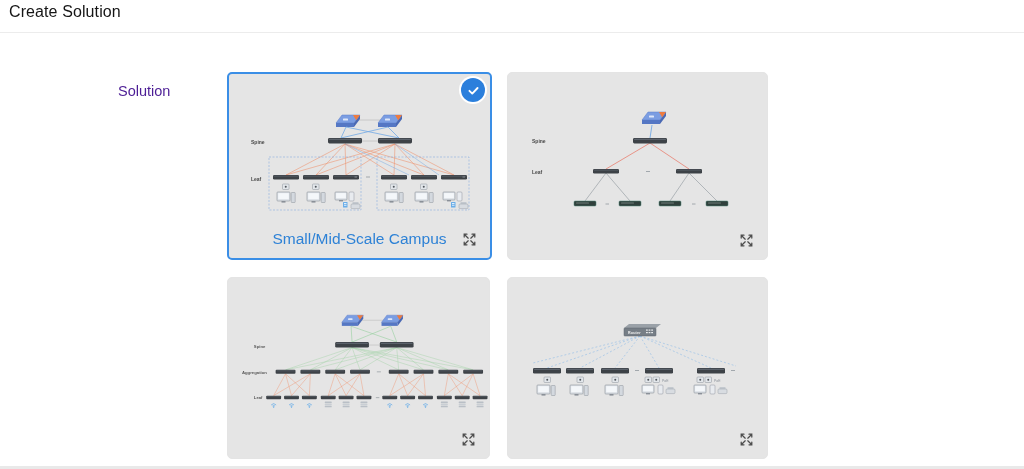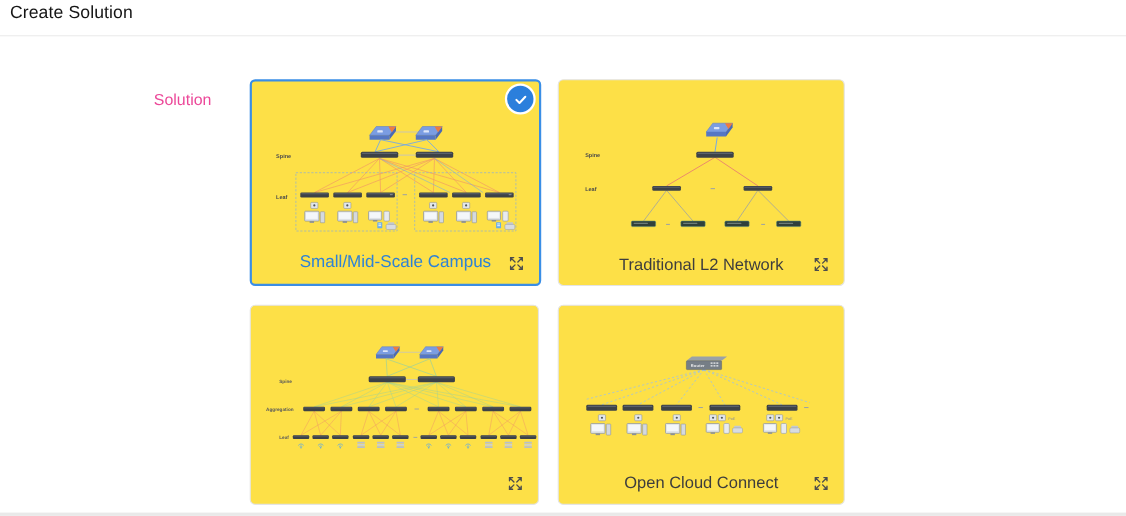--- a/index.html
+++ b/index.html
@@ -2,24 +2,24 @@
 <html><head>
 <meta charset="utf-8">
 <style>
   html,body{margin:0;padding:0}
   body{
     width:1024px;height:469px;position:relative;overflow:hidden;
     background:#ffffff;font-family:"Liberation Sans",sans-serif;
   }
   .page-header{position:absolute;left:9px;top:3px;font-size:16px;font-weight:400;color:#151515;letter-spacing:.1px}
   .header-divider{position:absolute;left:0;top:32px;width:1024px;height:1px;background:#ececec}
-  .solution-label{position:absolute;left:118px;top:83px;width:96px;text-align:center;font-size:14.5px;color:#ec4899}
+  .solution-label{position:absolute;left:118px;top:83px;width:96px;text-align:left;font-size:14.5px;color:#4c1d95}
   .bottom-strip{position:absolute;left:0;bottom:0;width:1024px;height:3px;background:#e9e9e9}
 
-  .card{position:absolute;background:#fde047;border:1px solid #e4e4e4;border-radius:5px;box-sizing:border-box;cursor:pointer}
+  .card{position:absolute;background:#e5e5e5;border:1px solid #e4e4e4;border-radius:5px;box-sizing:border-box;cursor:pointer}
   .card.selected{border:2px solid #3a8ee6}
   .card-1{left:227px;top:72px;width:265px;height:188px}
   .card-2{left:507px;top:72px;width:261px;height:188px}
   .card-3{left:227px;top:277px;width:263px;height:182px}
   .card-4{left:507px;top:277px;width:261px;height:182px}
 
   .diagram{position:absolute;left:0;top:0;width:100%;display:block}
   .card-footer{position:absolute;left:0;right:0;bottom:9px;height:20px;display:flex;align-items:center;justify-content:center}
   .card-title{font-size:15px;color:#3d3d3d;white-space:nowrap}
   .card.selected .card-title{color:#2e82d6;font-size:15.5px;font-weight:500}
@@ -213,23 +213,20 @@
     <text x="24" y="101" class="diag-label">Leaf</text>
     <g>
       <use href="#sw22t" x="66" y="128"></use>
         <use href="#sw22t" x="111" y="128"></use>
       <use href="#sw22t" x="151" y="128"></use>
         <use href="#sw22t" x="198" y="128"></use>
       <line x1="97.5" y1="131" x2="101" y2="131" stroke="#9aa0a6" stroke-width="0.9"></line>
       <line x1="184" y1="131" x2="187.5" y2="131" stroke="#9aa0a6" stroke-width="0.9"></line>
     </g>
   </svg>
-  <div class="card-footer">
-    <span class="card-title">Traditional L2 Network</span>
-  </div>
   <svg class="expand-btn" viewBox="0 0 15 15">
       <use href="#expand-glyph"></use>
     </svg>
 </div>
 
 <div class="card card-3">
   <svg class="diagram" viewBox="0 0 263 145" height="145">
     <line x1="122" y1="42" x2="158" y2="42" stroke="#c2c2c2" stroke-width="0.7"></line>
     <g>
       <use href="#fw" transform="translate(112,36) scale(0.9)"></use>
@@ -390,21 +387,18 @@
         <use href="#pc" x="62" y="107"></use>
         <use href="#pc" x="97" y="107"></use>
       <use href="#mon" x="134" y="107"></use>
         <use href="#tab" x="150" y="107"></use>
         <use href="#prn" x="158" y="109"></use>
       <use href="#mon" x="186" y="107"></use>
         <use href="#tab" x="202" y="107"></use>
         <use href="#prn" x="210" y="109"></use>
     </g>
   </svg>
-  <div class="card-footer">
-    <span class="card-title">Open Cloud Connect</span>
-  </div>
   <svg class="expand-btn" viewBox="0 0 15 15">
       <use href="#expand-glyph"></use>
     </svg>
 </div>
 
 <div class="bottom-strip"></div>
 
 </body></html>

